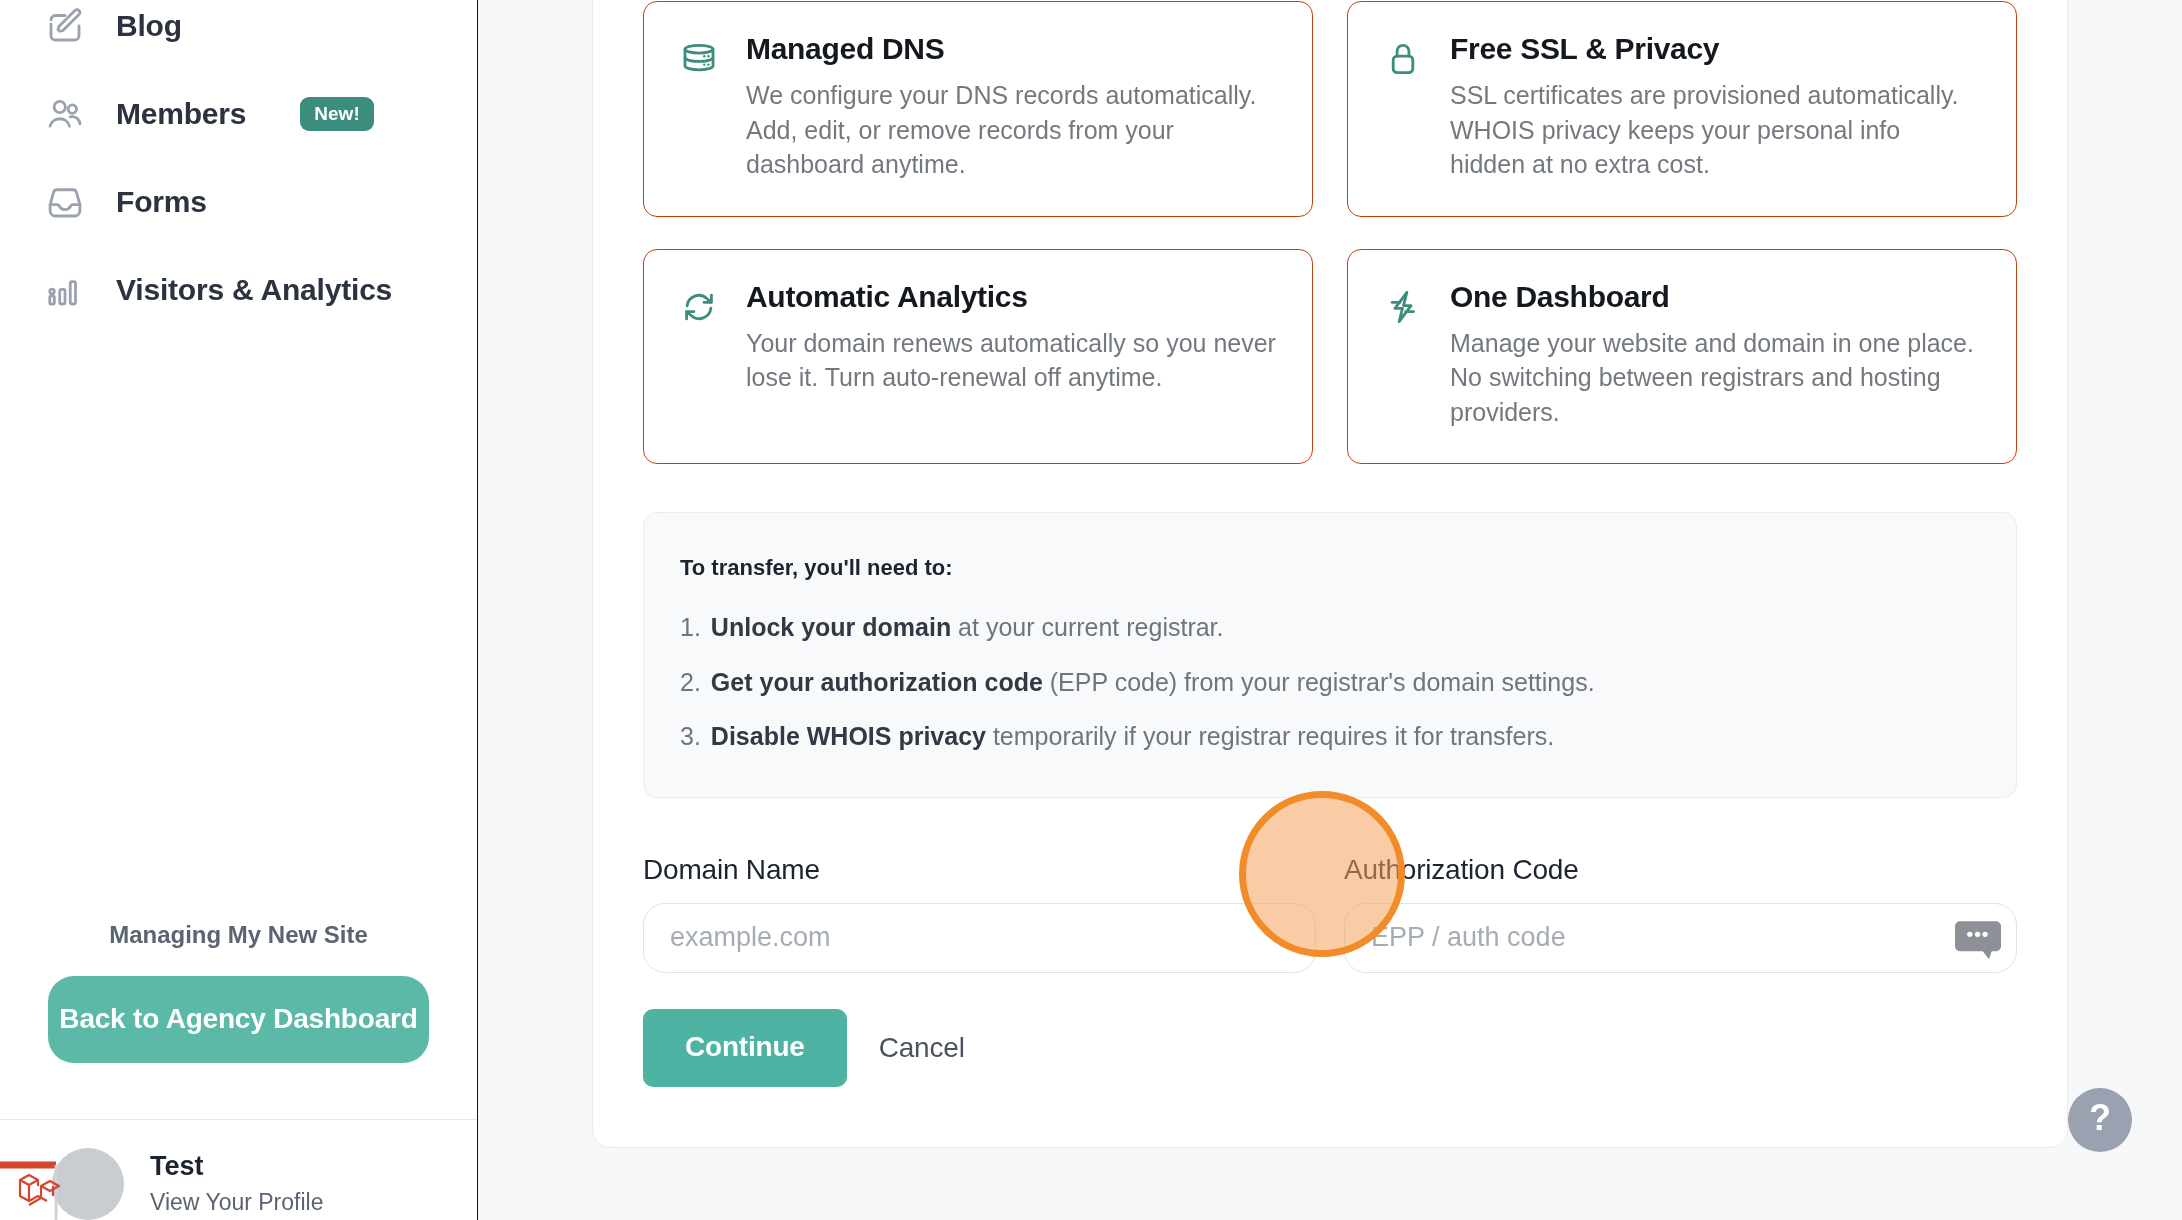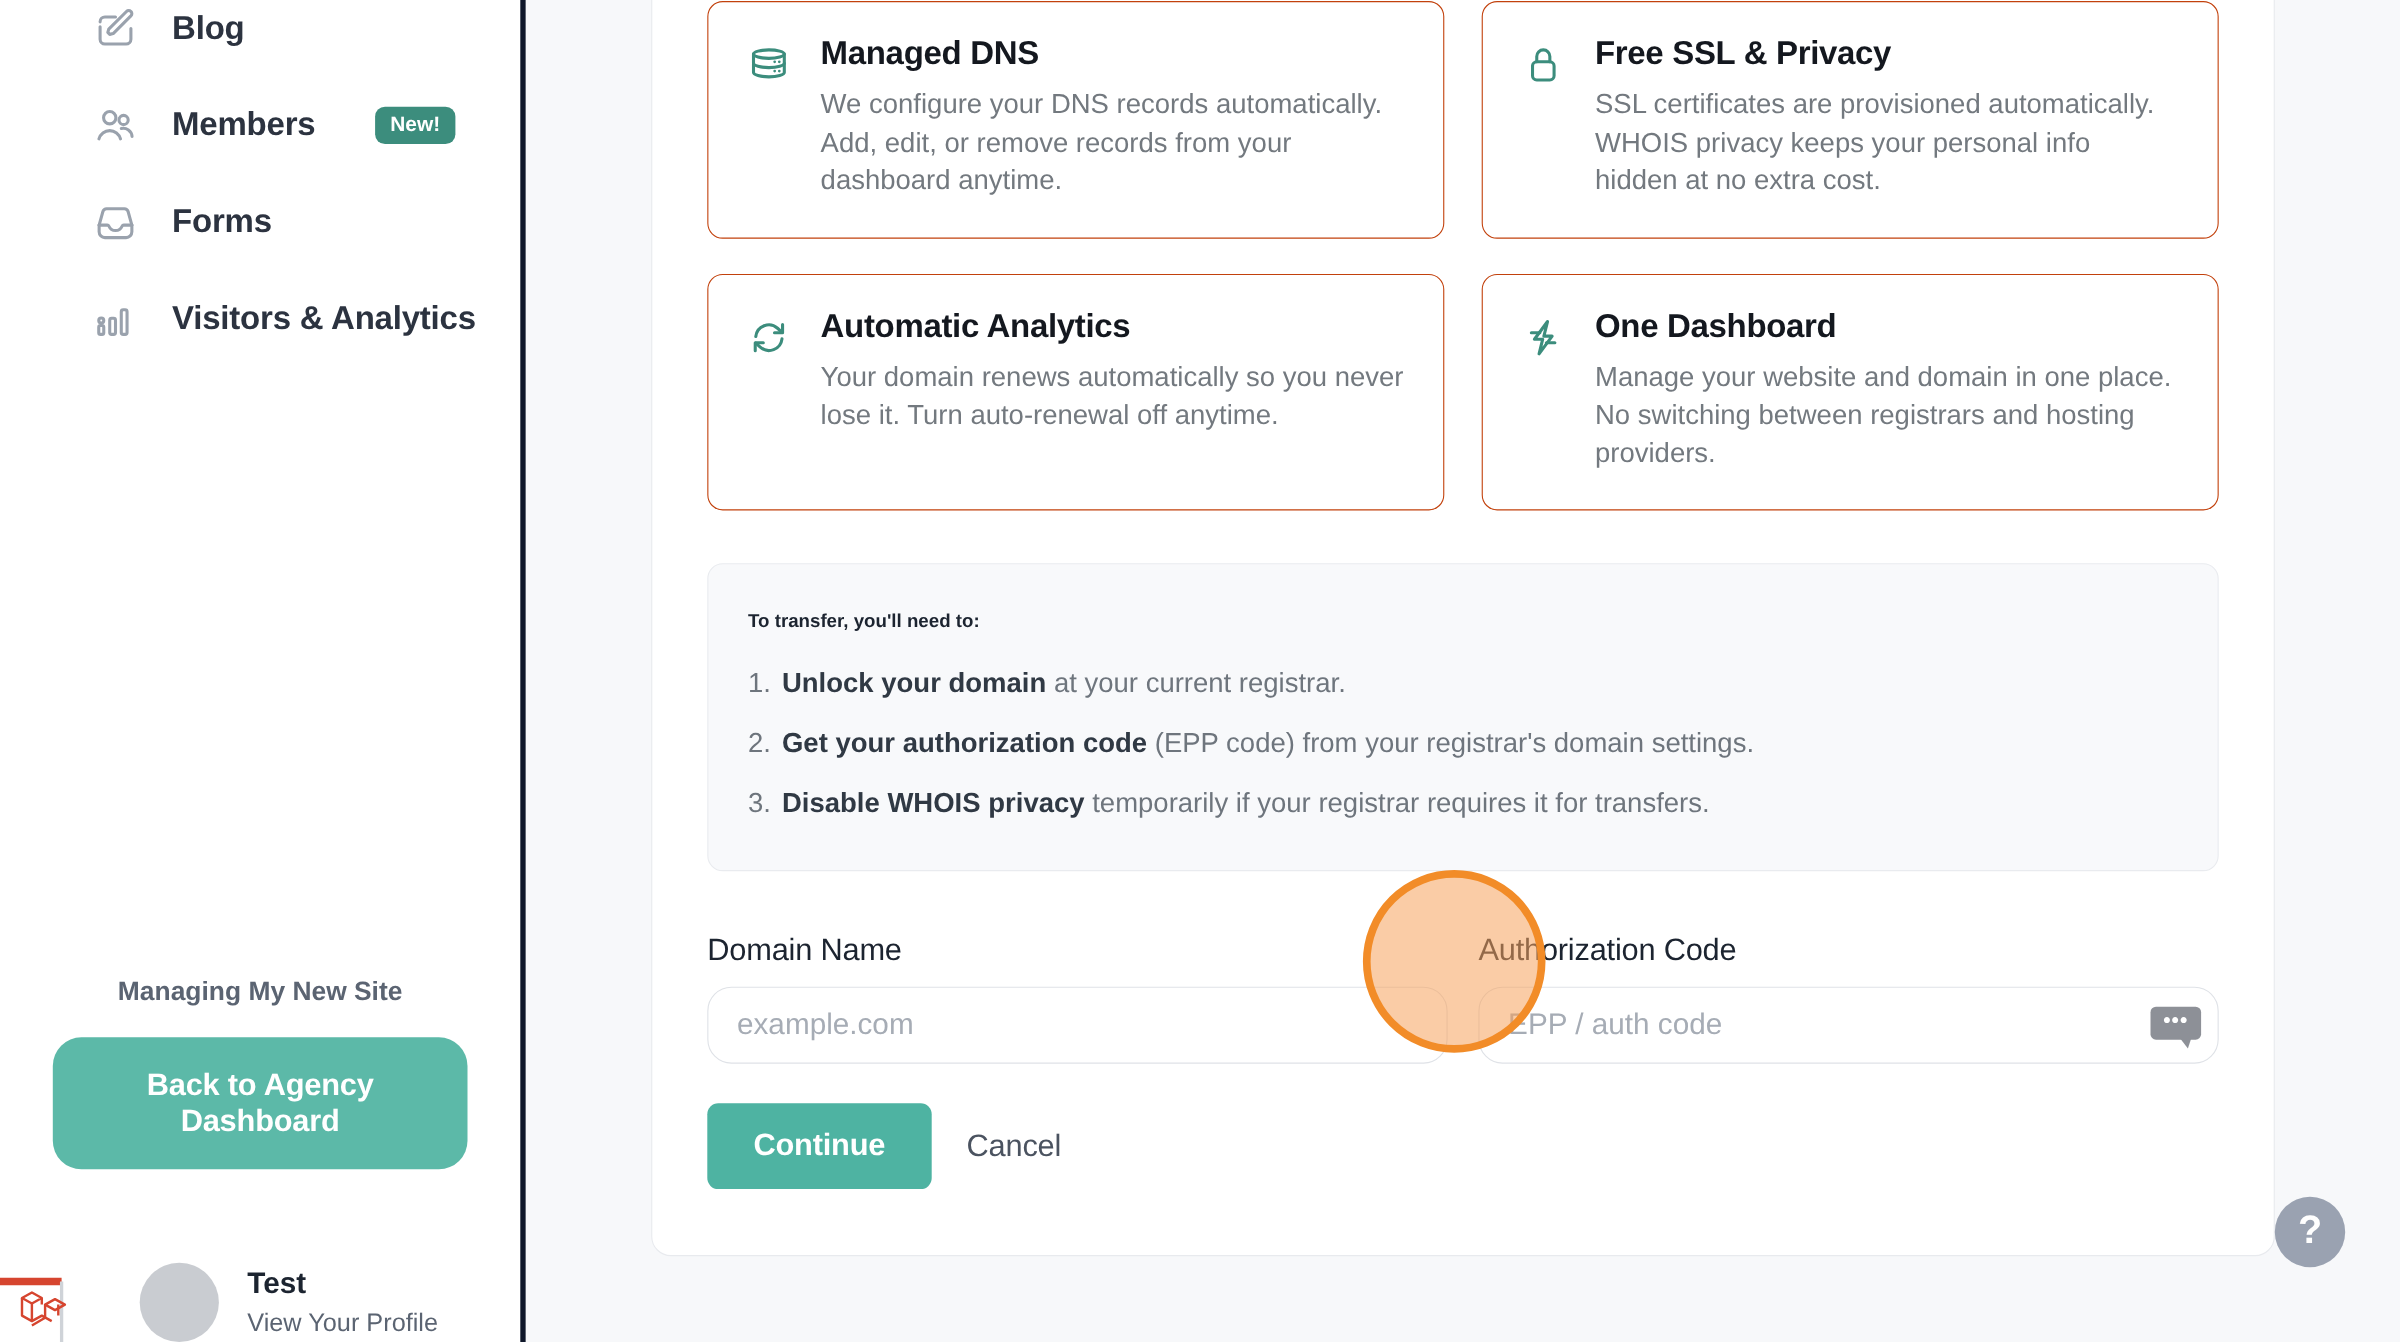--- a/index.html
+++ b/index.html
@@ -18,25 +18,24 @@
     display: flex;
     background: #f7f8fa;
   }
 
   
   .sidebar {
     position: relative;
     width: 478px;
     height: 1220px;
     background: #ffffff;
-    border-right: 5px solid #0f172a;
+    border-right: 1px solid #0f172a;
     flex: 0 0 478px;
     display: flex;
     flex-direction: column;
-    align-items: center;
   }
 
   .nav-list {
     padding-top: 0;
     margin-top: -18px;
   }
 
   .nav-item {
     display: flex;
     align-items: center;
@@ -202,21 +201,21 @@
   }
 
   .transfer-panel {
     margin-top: 48px;
     background: #f8f9fb;
     border: 1px solid #e9ebef;
     border-radius: 14px;
     padding: 42px 36px 44px;
   }
   .transfer-heading {
-    font-size: 17px;
+    font-size: 22px;
     font-weight: 700;
     color: #1c2430;
     margin-bottom: 30px;
   }
   .transfer-step {
     font-size: 25px;
     color: #6e757d;
     line-height: 1.3;
     margin-bottom: 22px;
     display: flex;

